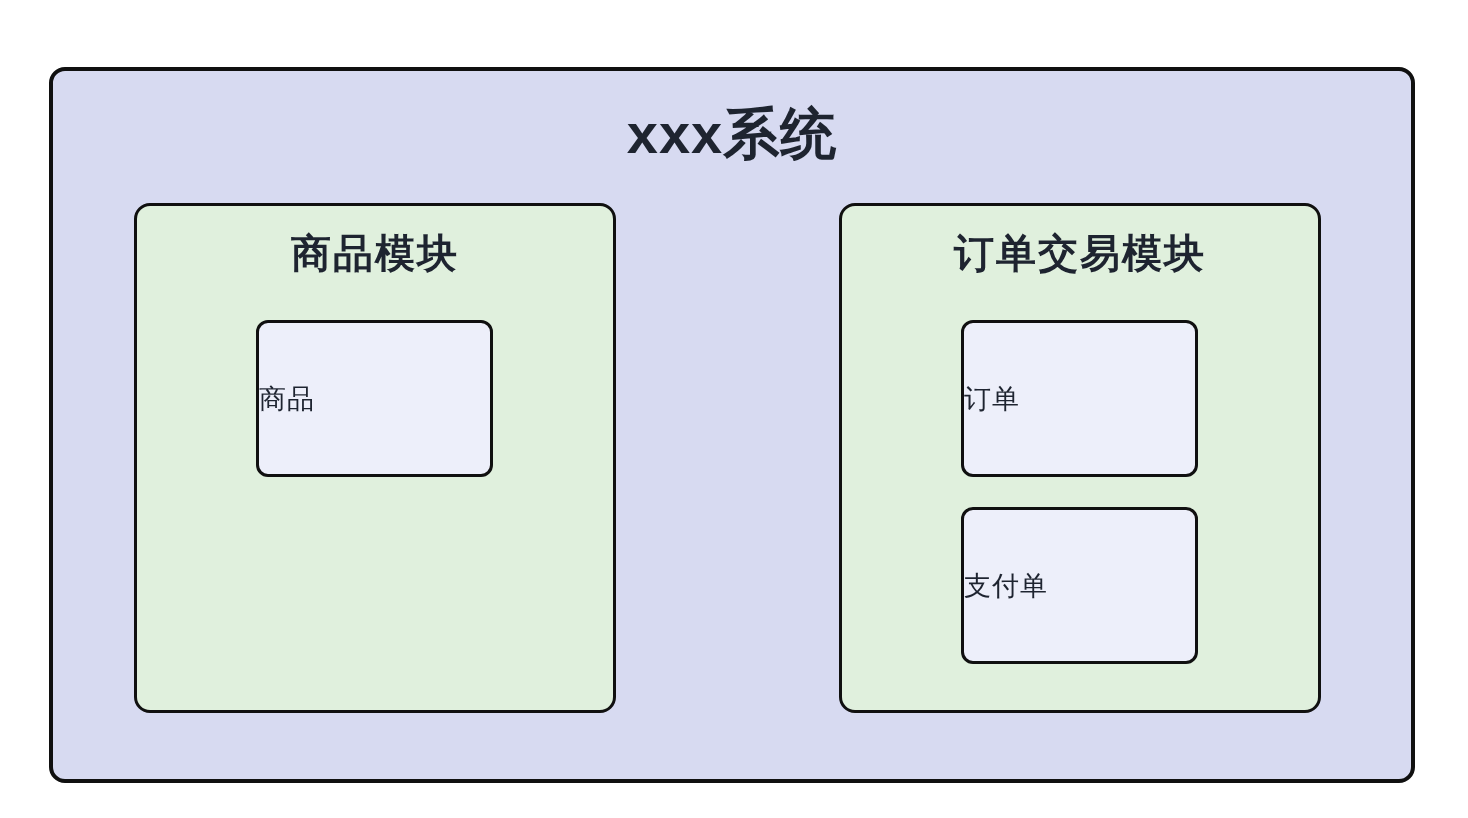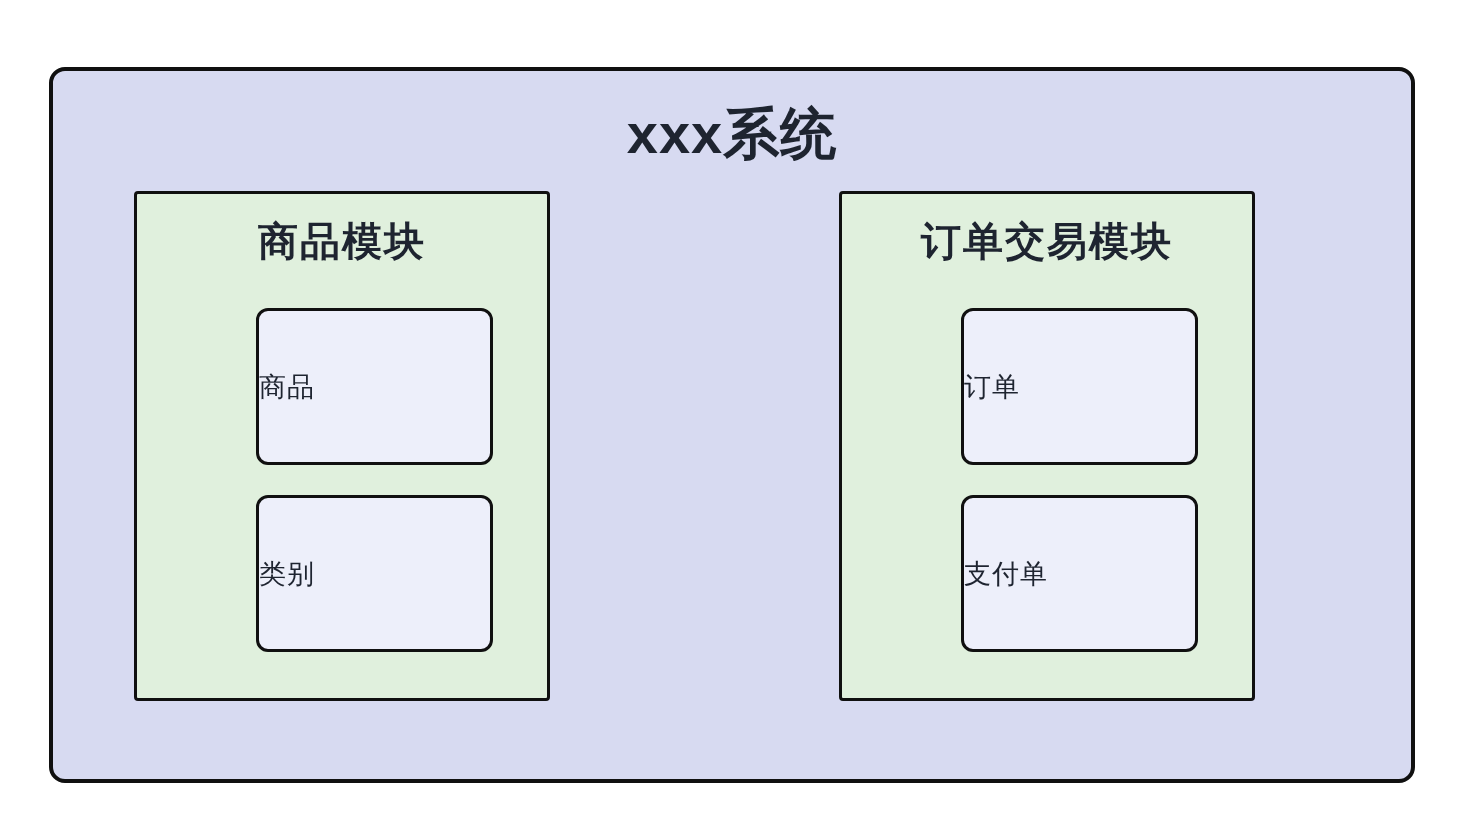--- a/index.html
+++ b/index.html
@@ -33,27 +33,27 @@
     top: 26px;
     width: 100%;
     text-align: center;
     font-size: 56px;
     font-weight: 600;
     letter-spacing: 1px;
     color: var(--text, #1e2430);
   }
   .module {
     position: absolute;
-    top: 120px;
-    width: 416px;
+    top: 132px;
+    width: 482px;
     height: 510px;
     box-sizing: border-box;
     background: var(--module-bg, #e0f0dd);
     border: 3.5px solid var(--border, #101010);
-    border-radius: 4px;
+    border-radius: 16px;
   }
   .module-left  { left: 81px;  }
   .module-right { left: 786px; padding-left: 32px; }
   .module-title {
     position: absolute;
     left: 0;
     top: 20px;
     width: 100%;
     text-align: center;
     font-size: 40px;
@@ -103,23 +103,20 @@
 
   <div class="system-container">
 
     <div class="system-title">xxx系统</div>
 
     <div class="module module-left">
       <div class="module-title">商品模块</div>
       <div class="entity-box first">
         <span class="entity-label">商品</span>
       </div>
-      <div class="entity-box second">
-        <span class="entity-label">类别</span>
-      </div>
     </div>
 
     <div class="module module-right">
       <div class="module-title">订单交易模块</div>
       <div class="entity-box second">
         <span class="entity-label">支付单</span>
       </div>
       <div class="entity-box first">
         <span class="entity-label">订单</span>
       </div>

